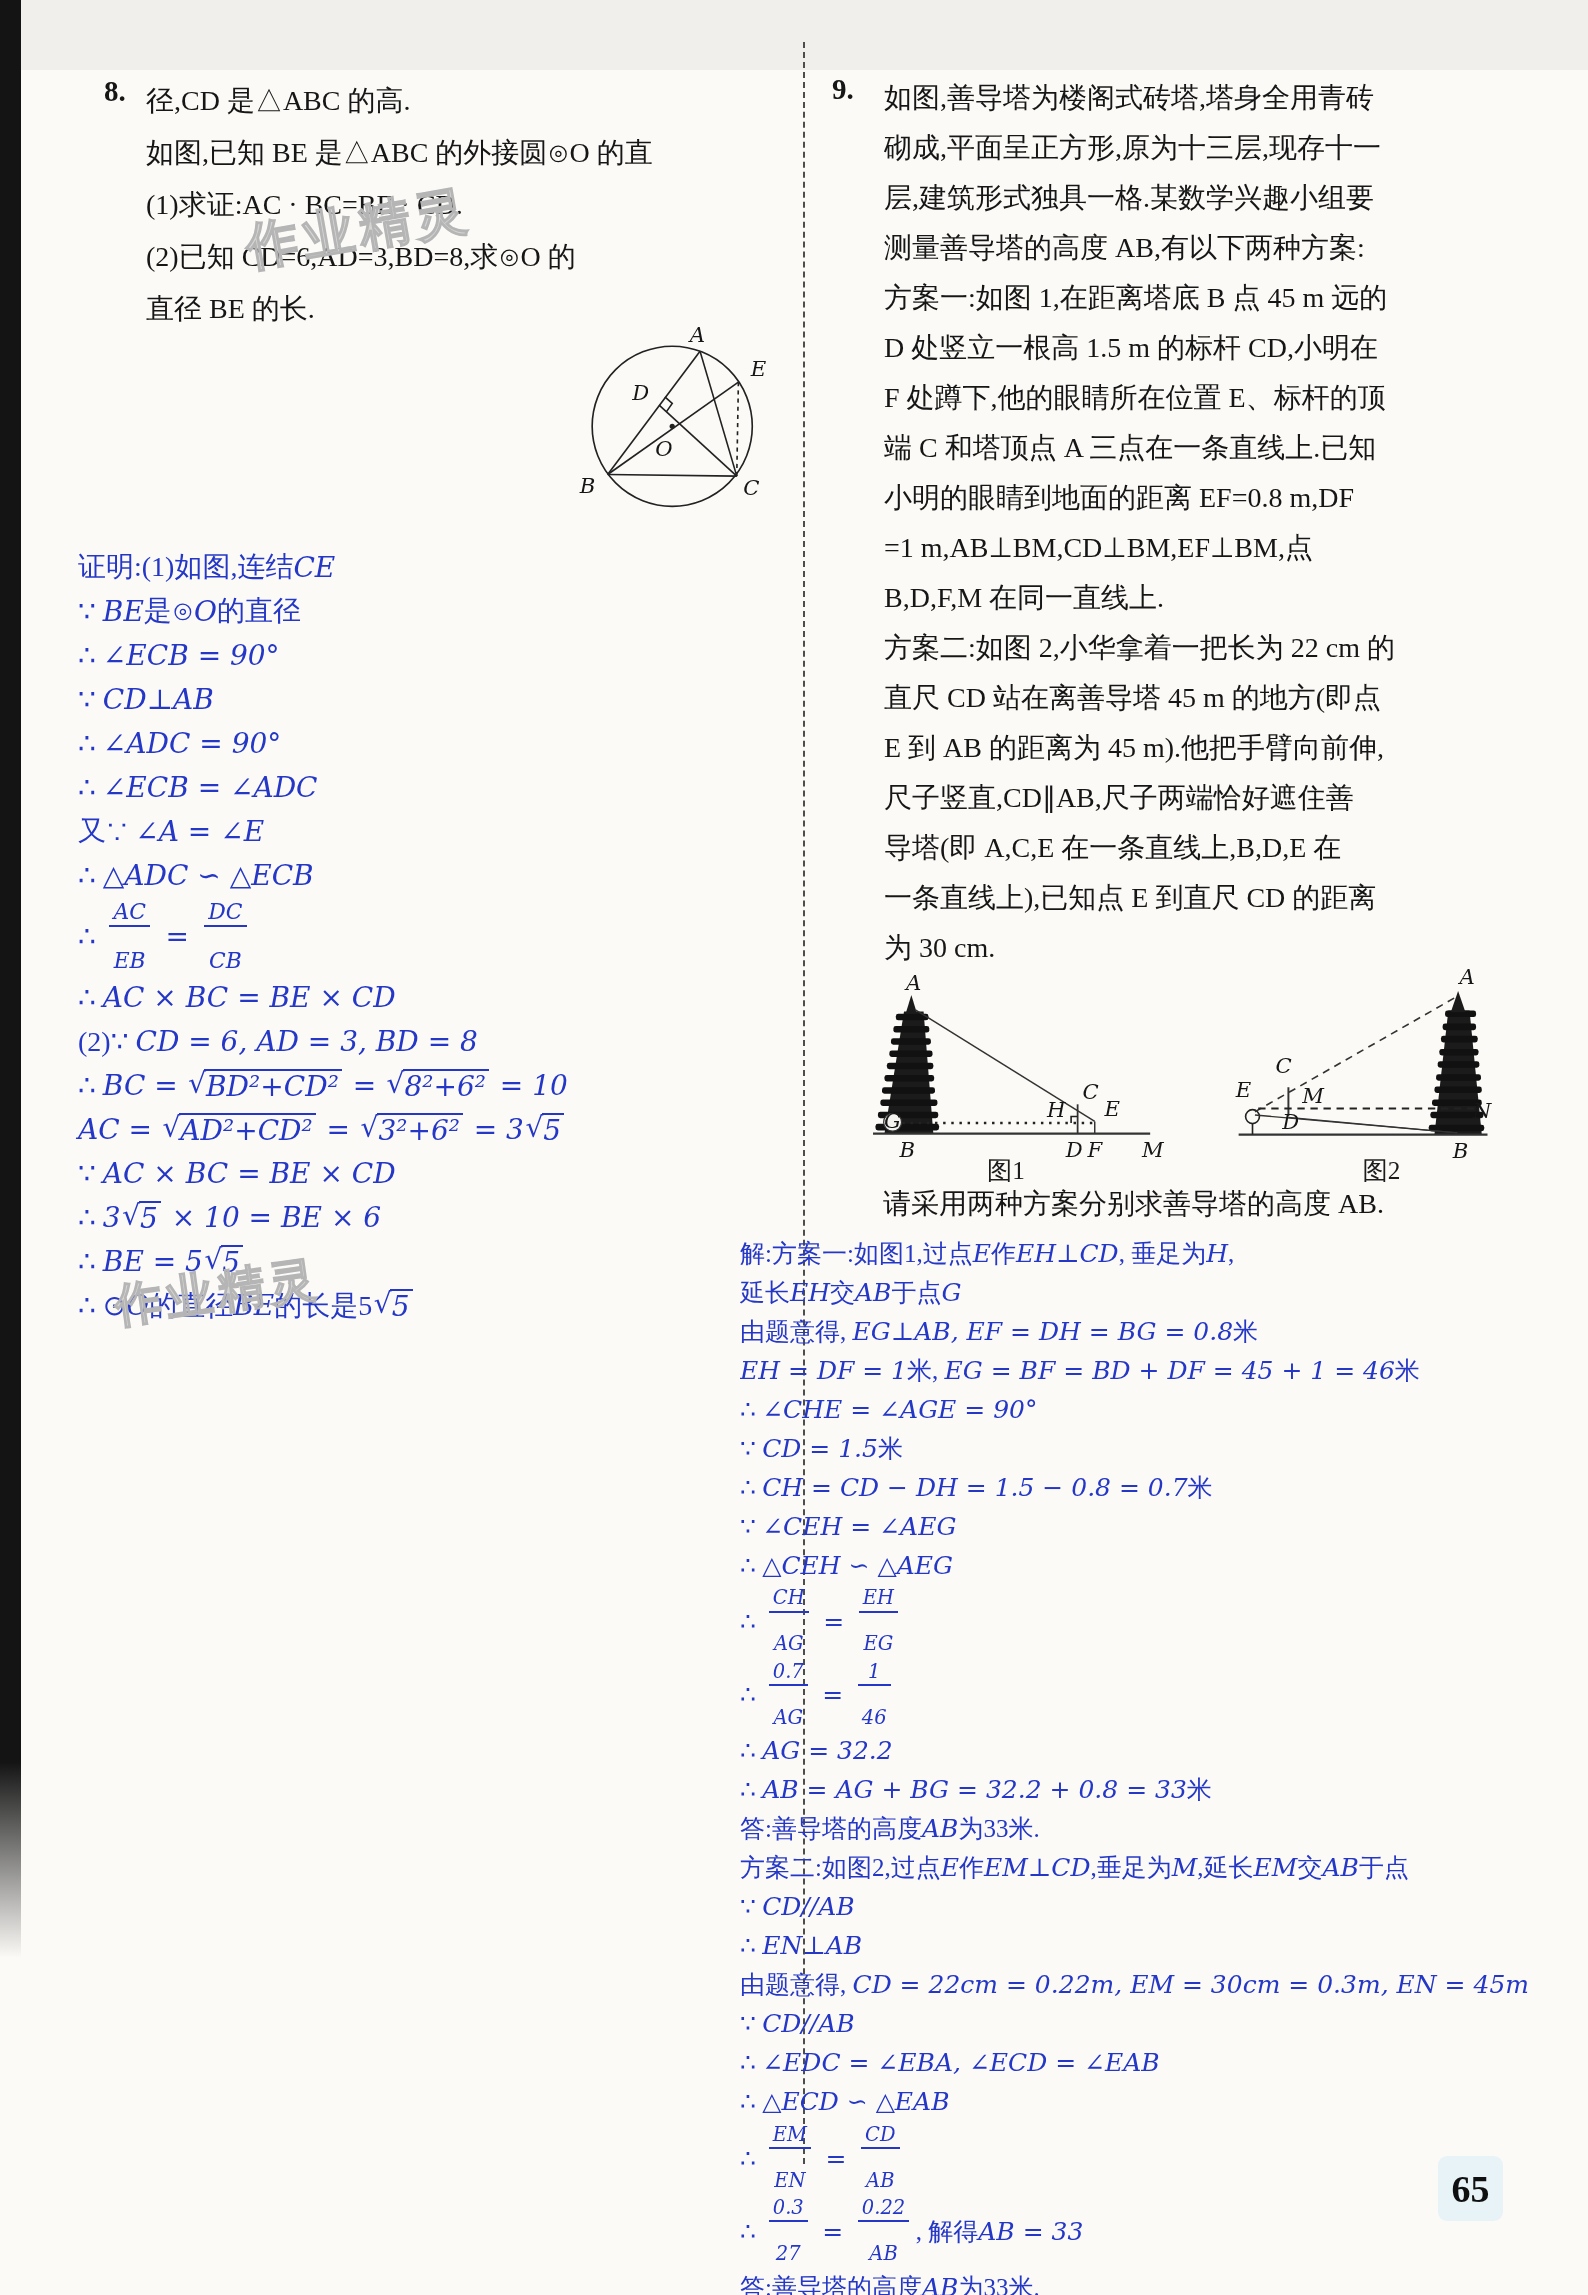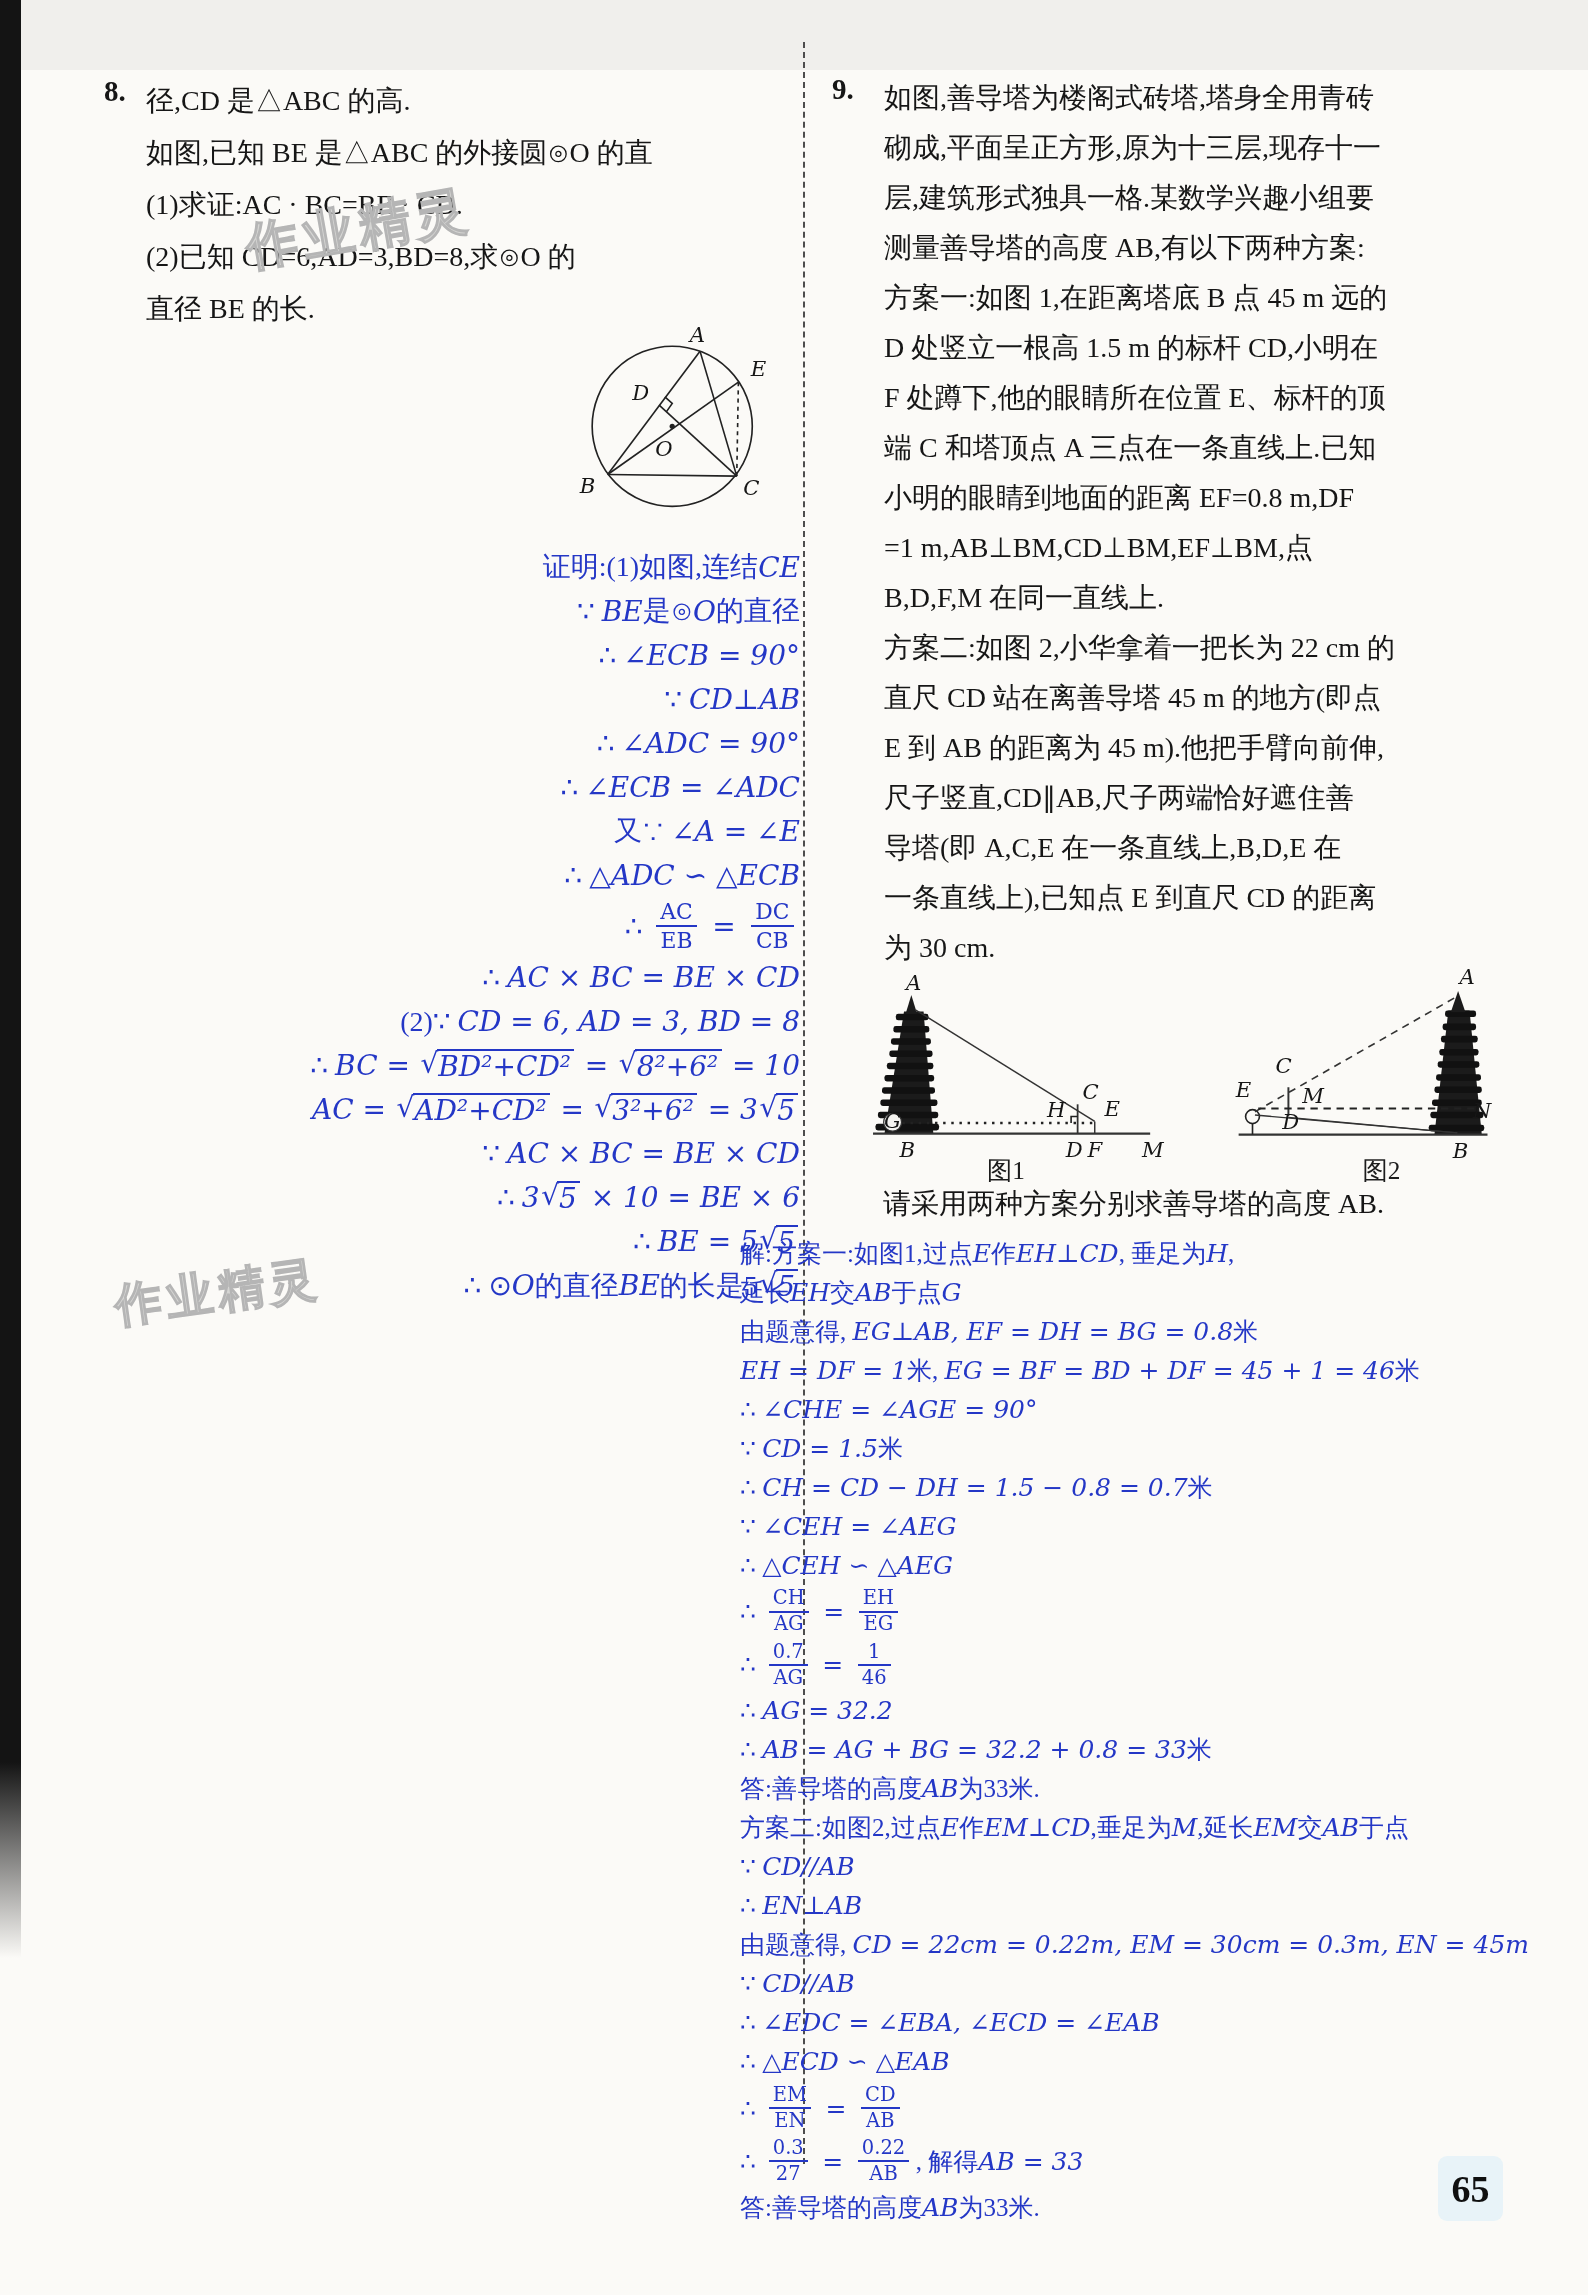--- a/index.html
+++ b/index.html
@@ -17,26 +17,26 @@
   #p8-stmt{left:104px;top:75px;width:694px;padding-left:42px;}
   #p8-stmt .line{height:52px;line-height:52px;}
   #p9-stmt{left:832px;top:73px;width:749px;padding-left:52px;}
   #p9-stmt .line{height:50px;line-height:50px;}
   .prompt{position:absolute;left:883px;top:1185px;font-size:28px;white-space:nowrap;z-index:2;}
   
   .rich{position:absolute;z-index:2;color:var(--blue,#2437c6);}
   #p8-proof{left:78px;top:545px;width:722px;font-size:28px;}
   #p9-sol{left:740px;top:1234px;width:801px;font-size:25px;overflow:hidden;}
   .rline{display:flex;align-items:center;white-space:pre;}
-  #p8-proof .rline{min-height:44px;justify-content:flex-end;}
+  #p8-proof .rline{min-height:44px;}
   #p9-sol .rline{min-height:39px;}
   .m{font-style:italic;font-family:"DejaVu Serif",serif;}
   .frac{display:inline-flex;flex-direction:column;text-align:center;vertical-align:middle;
-        font-size:0.78em;line-height:1.15;margin:2.4px 6.5px;
-        font-family:"DejaVu Serif",serif;}
+        font-size:0.78em;line-height:1.15;margin:2.4px 6.5px;font-style:italic;
+        font-family:"DejaVu Serif",serif;gap:20px;}
   .frac .num{border-bottom:2px solid currentColor;padding:0 4.1px 0.8px;}
   .frac .den{padding:0.8px 4.1px 0;}
   .sqrt{display:inline-flex;align-items:flex-start;font-style:italic;
         font-family:"DejaVu Serif",serif;margin:0 1.6px;}
   .sqrt .sg{line-height:1.08;font-style:normal;}
   .sqrt .rad{border-top:2px solid currentColor;line-height:1.12;padding:0.8px 3.3px 0 1.6px;margin-left:-1.6px;}
   
   svg{position:absolute;overflow:visible;}
   .fig-label{font-family:"DejaVu Serif",serif;font-style:italic;font-size:26px;fill:#161616;}
   .fig-caption{font-size:31px;fill:#1c1c1c;font-style:normal;}

